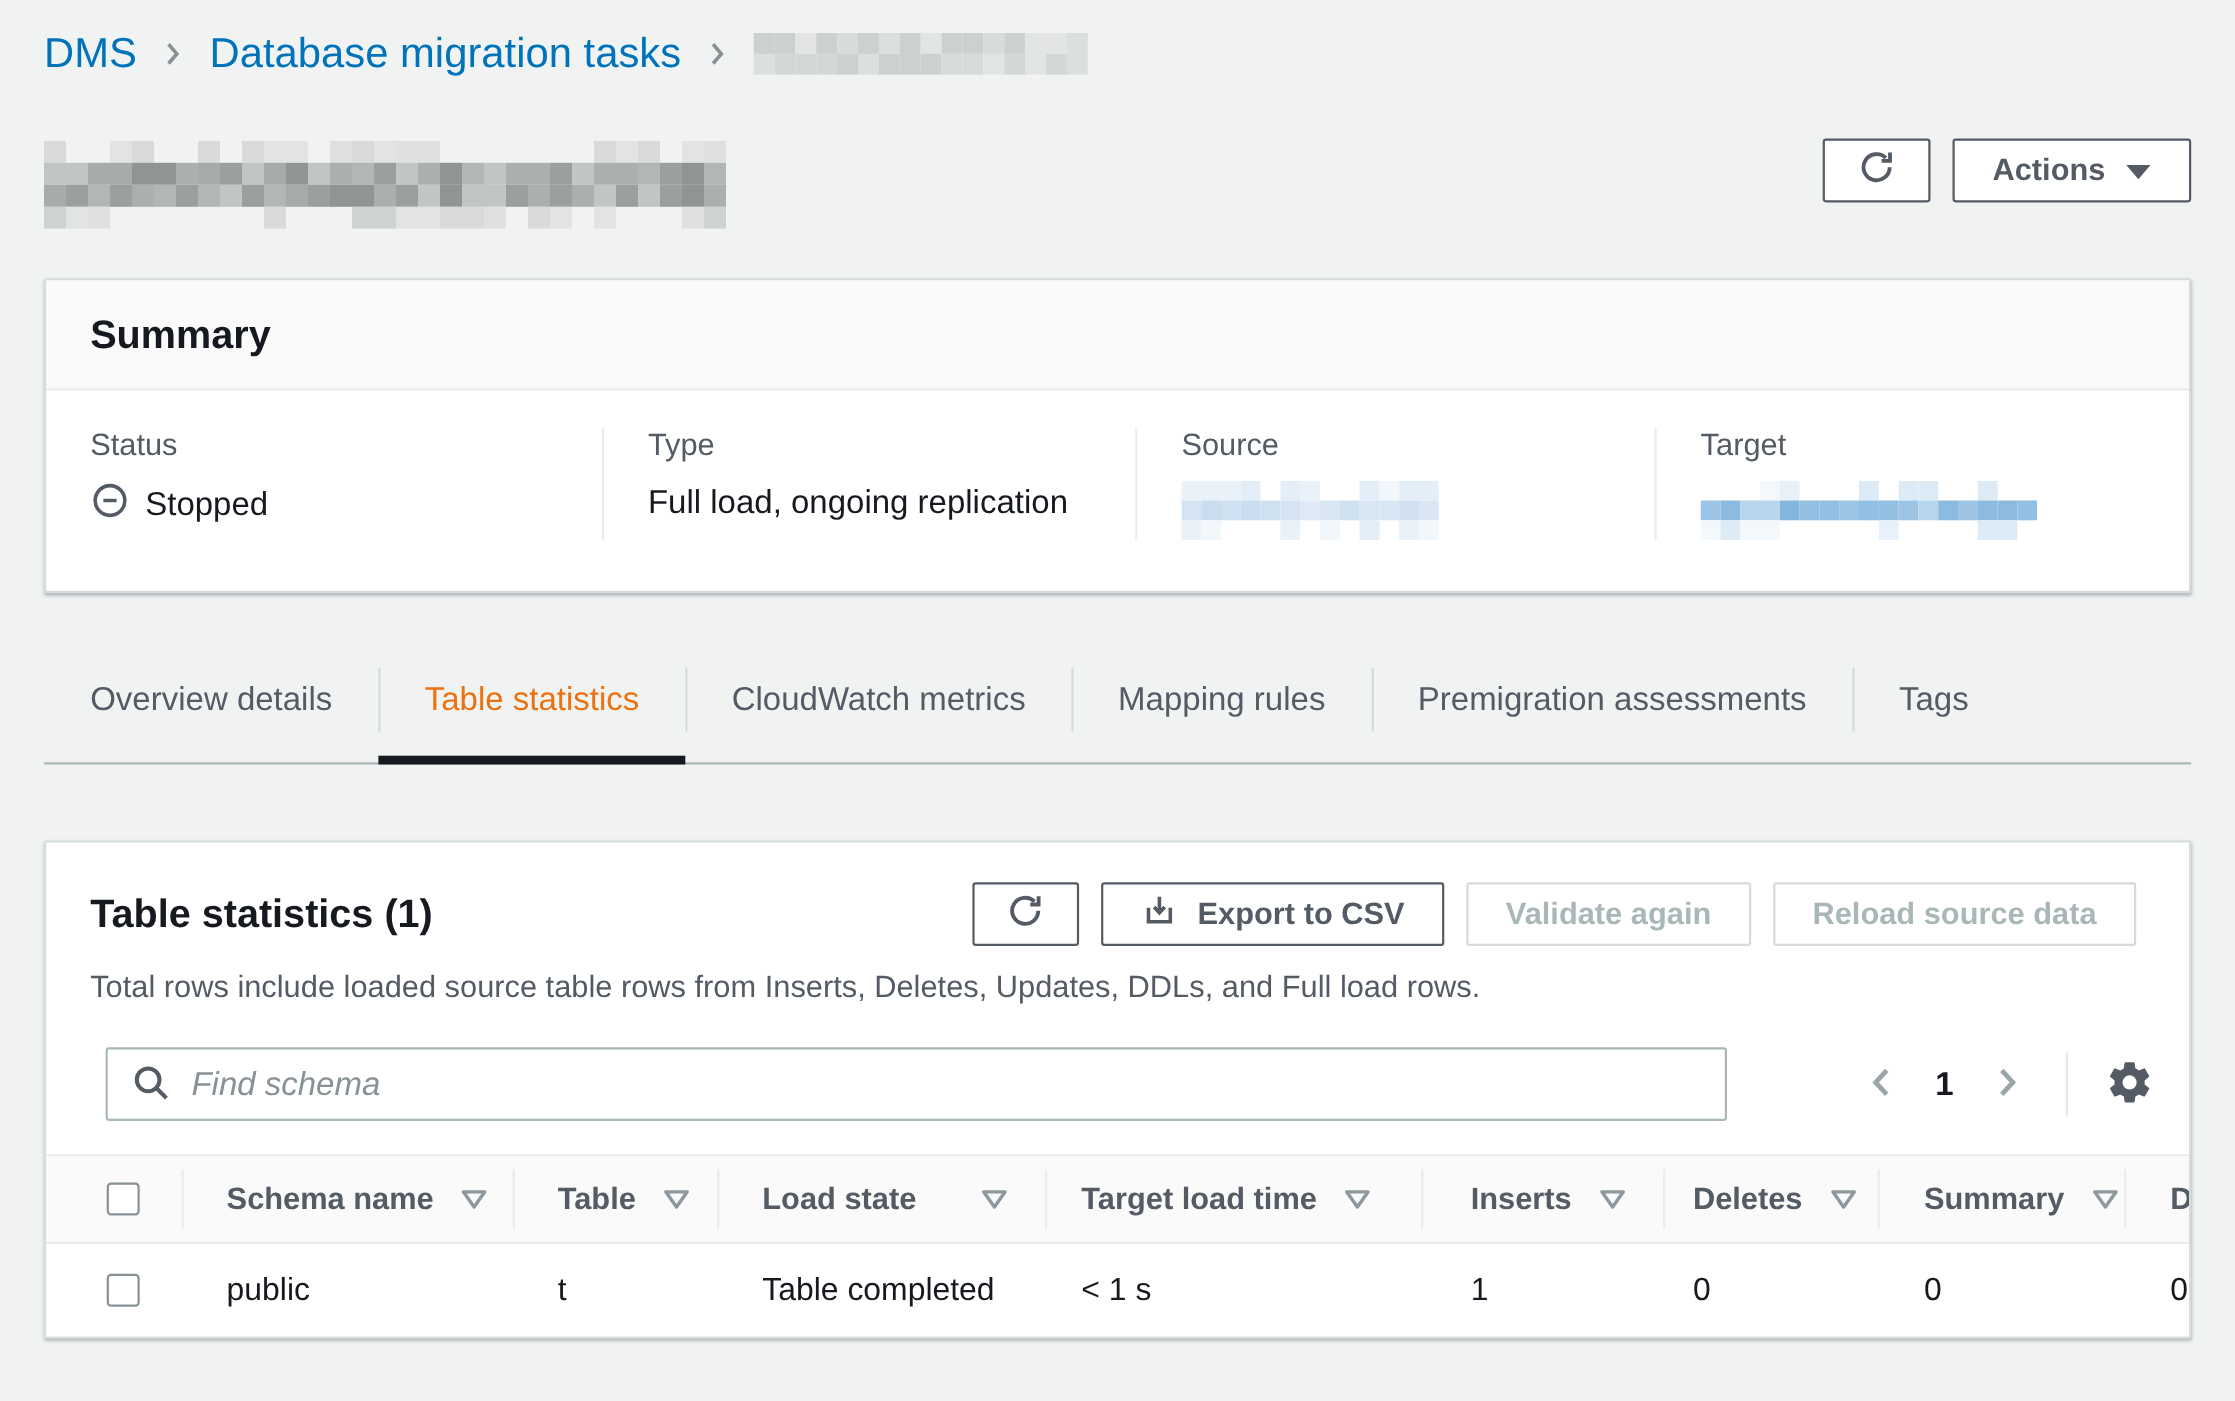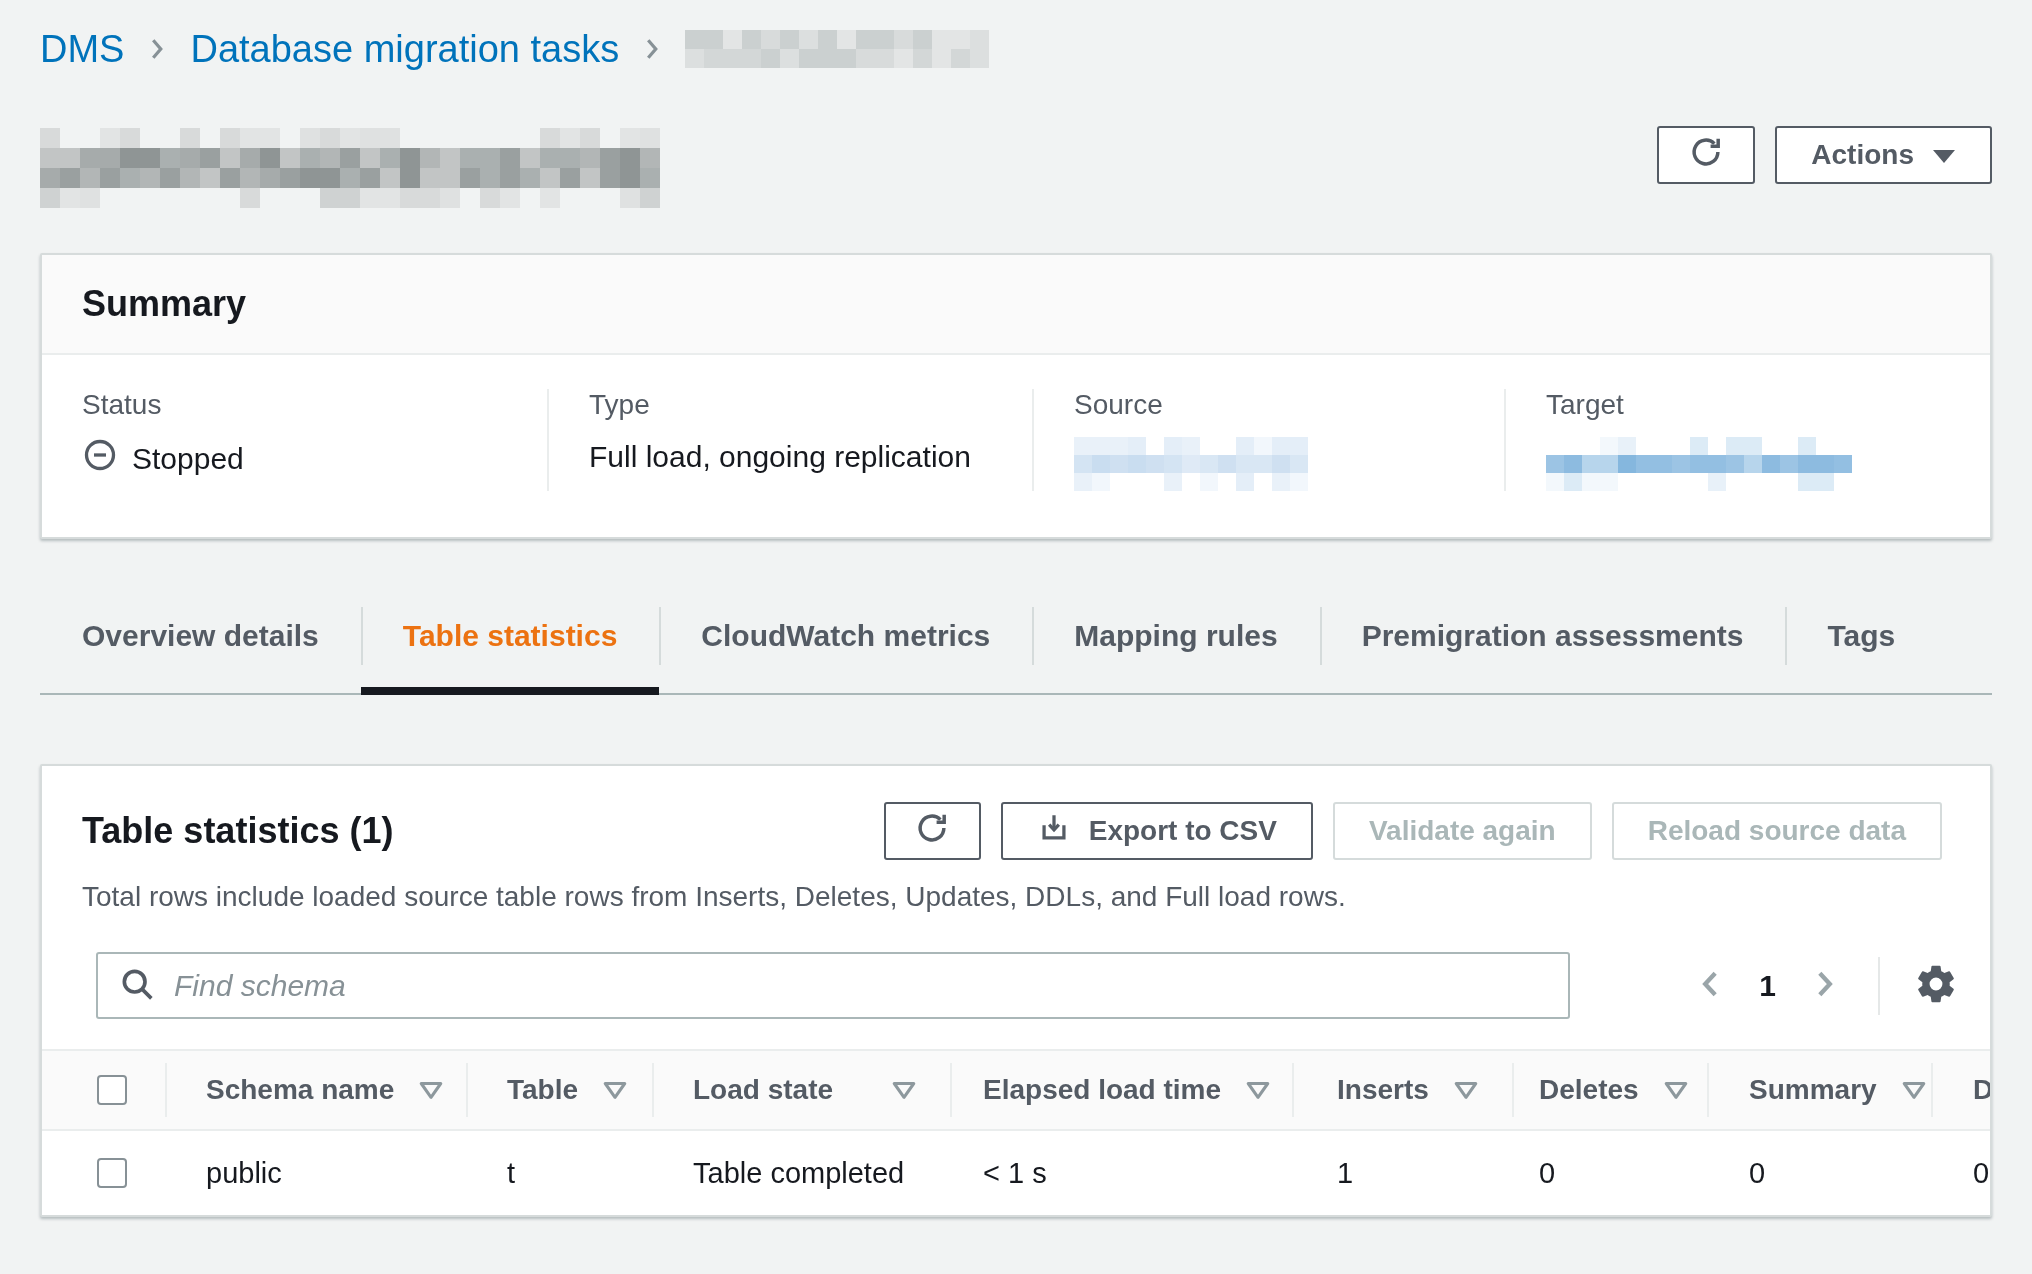--- a/index.html
+++ b/index.html
@@ -49,21 +49,21 @@
   .sum-col.c1 { width: 505px; }
   .sum-col.c2 { width: 485px; }
   .sum-col.c3 { width: 472px; }
   .sum-col.c4 { width: 486px; }
   .field-label { font-size: 28px; color: #545b64; margin-bottom: 16px; }
   .field-value { font-size: 30px; color: #16191f; display: flex; align-items: center; gap: 14px; min-height: 40px; }
 
   
   .tabs { margin: 40px 40px 0 40px; display: flex; border-bottom: 2px solid #aab7b8; height: 116px; }
   .tab { position: relative; display: flex; align-items: center; padding: 0 42px;
-         font-size: 30px; font-weight: 700; color: #545b64; cursor: pointer; white-space: nowrap; }
+         font-size: 30px; font-weight: 400; color: #545b64; cursor: pointer; white-space: nowrap; }
   .tab + .tab::before { content: ""; position: absolute; left: 0; top: 28px; width: 2px; height: 58px; background: #d5dbdb; }
   .tab.active { color: #ec7211; }
   .tab.active::after { content: ""; position: absolute; left: 0; right: 0; bottom: -2px; height: 8px; background: #16191f; }
 
   
   .stats-panel { margin-top: 69px; padding-top: 36px; }
   .stats-head { display: flex; align-items: center; padding: 0 48px 0 40px; }
   .stats-title { font-size: 36px; font-weight: 700; flex: 1; }
   .stats-desc { margin-top: 20px; padding: 0 40px; font-size: 28px; line-height: 34px; color: #545b64; }
 
@@ -541,21 +541,21 @@
         </div>
         <div class="cell w-load">
           <span class="hlabel">Load state</span>
           <span class="sort-icon" style="margin-left:58px">
               <svg width="26" height="20" viewBox="0 0 16 12">
                 <path d="M2 2h12L8 10.5z" fill="none" stroke="#8d989d" stroke-width="1.9" stroke-linejoin="round"></path>
               </svg>
             </span>
         </div>
         <div class="cell w-elapsed">
-          <span class="hlabel">Elapsed load time</span>
+          <span class="hlabel">Target load time</span>
           <span class="sort-icon">
               <svg width="26" height="20" viewBox="0 0 16 12">
                 <path d="M2 2h12L8 10.5z" fill="none" stroke="#8d989d" stroke-width="1.9" stroke-linejoin="round"></path>
               </svg>
             </span>
         </div>
         <div class="cell w-inserts">
           <span class="hlabel">Inserts</span>
           <span class="sort-icon">
               <svg width="26" height="20" viewBox="0 0 16 12">

